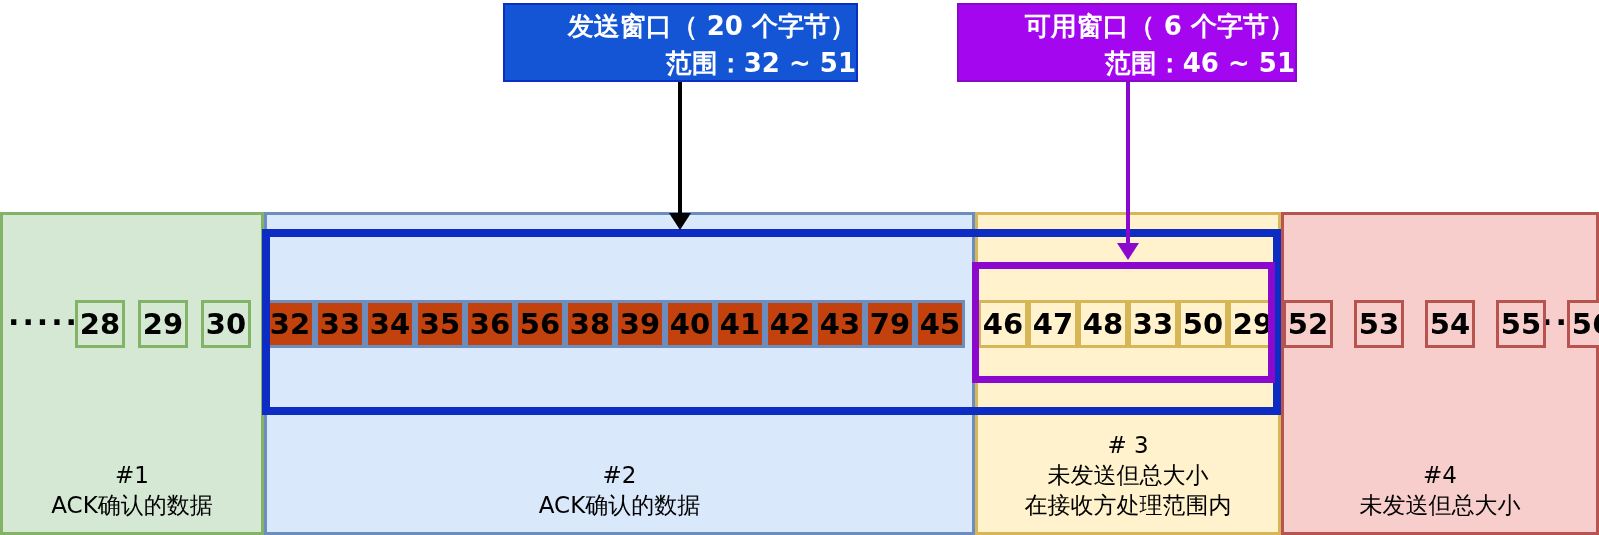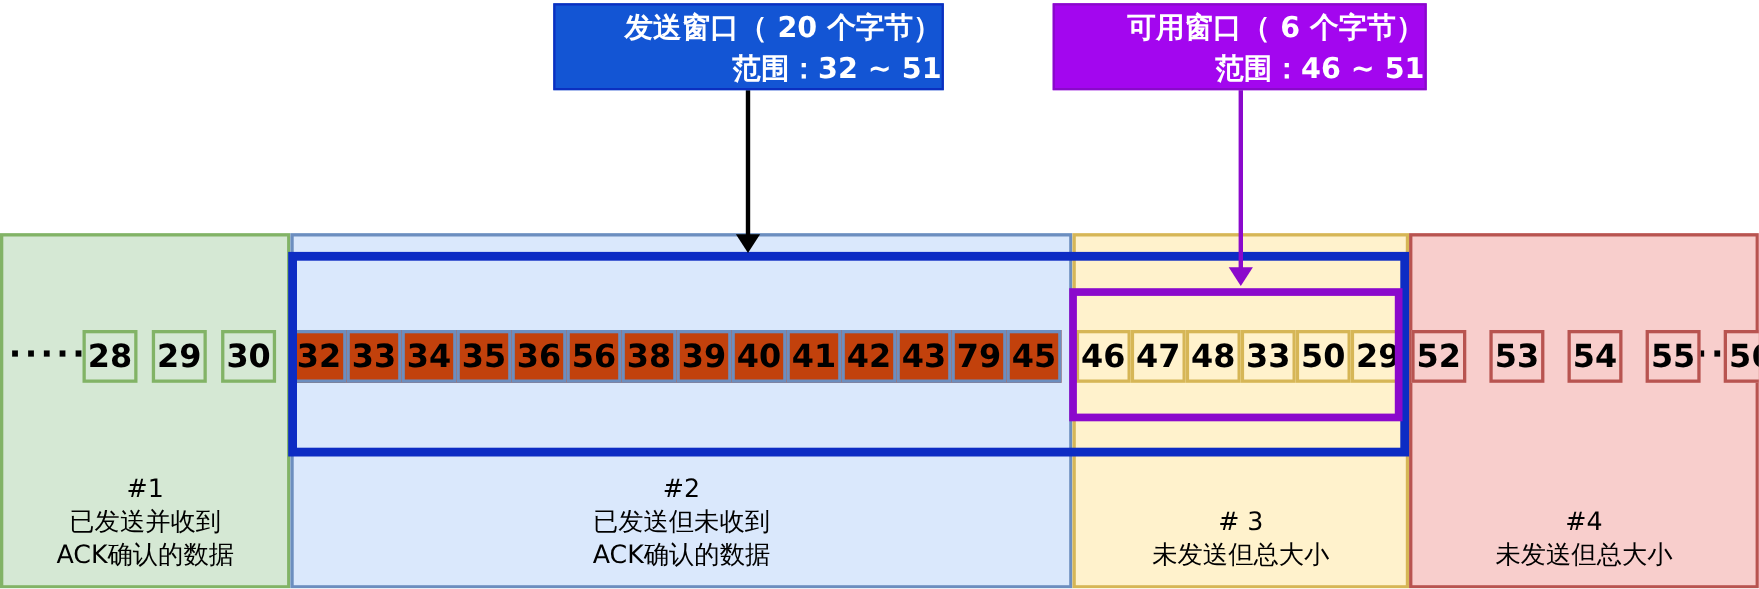--- a/index.html
+++ b/index.html
@@ -57,35 +57,34 @@
   .arrow-head-purple{left:1117px;top:243px;border-top:17px solid #8b09cc;}
 </style>
 </head>
 <body>
 
 <div id="canvas">
 
   <div class="region region-green">
     <div class="caption">
       <div>#1</div>
-      <div>已发送并收到</div>
       <div>ACK确认的数据</div>
     </div>
   </div>
   <div class="region region-blue">
     <div class="caption">
       <div>#2</div>
-      <div>已发送但未收到</div>
       <div>ACK确认的数据</div>
     </div>
   </div>
   <div class="region region-yellow">
     <div class="caption">
       <div># 3</div>
       <div>未发送但总大小</div>
+      <div>在接收方处理范围内</div>
     </div>
   </div>
   <div class="region region-red">
     <div class="caption">
       <div>#4</div>
       <div>未发送但总大小</div>
     </div>
   </div>
 
   <div class="dots dots-left">·····</div>

